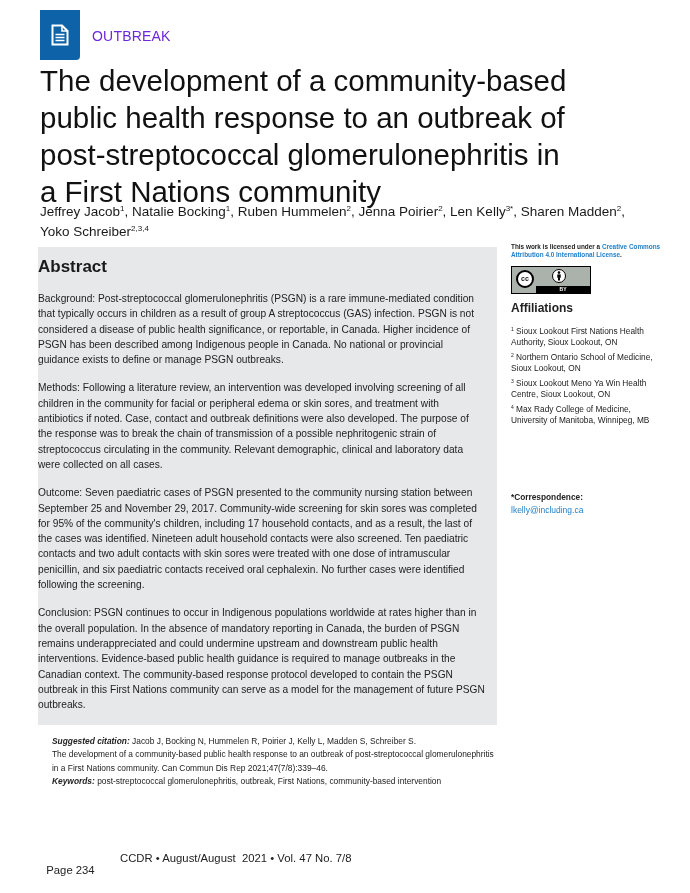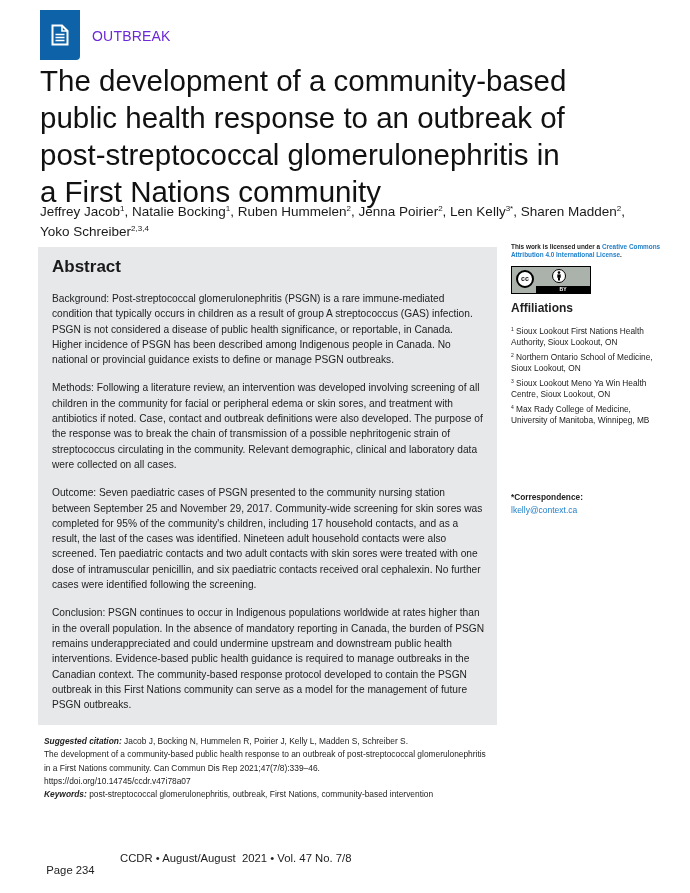--- a/index.html
+++ b/index.html
@@ -9,25 +9,25 @@
               background: #0e63a8; border-bottom-right-radius: 4px; }
   .icon-box svg { position: absolute; left: 11px; top: 14px; }
   .section-label { position: absolute; left: 92px; top: 28px; font-size: 14px;
                    color: #6d28d9; letter-spacing: 0.2px; }
   .title { position: absolute; left: 40px; top: 62px; width: 540px; margin: 0;
            font-size: 29.5px; line-height: 37px; font-weight: normal; color: #111; }
   .authors { position: absolute; left: 40px; top: 202px; width: 610px;
              font-size: 13.5px; line-height: 20px; color: #1a1a1a; }
   .authors sup { font-size: 8px; vertical-align: 5px; line-height: 0; }
   .abstract { position: absolute; left: 38px; top: 247px; width: 459px; height: 478px;
-              background: #e7e8ea; box-sizing: border-box; padding: 10px 12px 0 14px; }
+              background: #e7e8ea; box-sizing: border-box; padding: 10px 12px 0 0; }
   .abstract h2 { margin: 0 0 14px 0; font-size: 17px; font-weight: bold; color: #1a1a1a; }
   .abstract p { margin: 0 0 13px 0; font-size: 10.2px; line-height: 15.3px; color: #222; }
   .abstract p b { font-weight: normal; }
-  .citation { position: absolute; left: 44px; top: 735px; width: 450px;
+  .citation { position: absolute; left: 52px; top: 735px; width: 450px;
               font-size: 8.4px; line-height: 13.3px; color: #222; }
   .citation i { font-weight: bold; }
   .sidebar { position: absolute; left: 511px; top: 243px; width: 150px; }
   .license { font-size: 6.4px; line-height: 7.6px; font-weight: bold; color: #222; }
   .license .link { color: #1f7fc9; }
   .cc-badge { margin-top: 8px; width: 80px; height: 28px; background: #aab2ab;
               border: 1px solid #000; position: relative; box-sizing: border-box; }
   .cc-badge .by-strip { position: absolute; left: 24px; right: 0; bottom: 0; height: 7px;
                         background: #000; color: #fff; font-size: 5px; text-align: center;
                         line-height: 7px; font-weight: bold; }
@@ -74,21 +74,20 @@
   <h2>Abstract</h2>
   <p><b>Background:</b><span> Post-streptococcal glomerulonephritis (PSGN) is a rare immune-mediated condition that typically occurs in children as a result of group A streptococcus (GAS) infection. PSGN is not considered a disease of public health significance, or reportable, in Canada. Higher incidence of PSGN has been described among Indigenous people in Canada. No national or provincial guidance exists to define or manage PSGN outbreaks.</span></p>
   <p><b>Methods:</b><span> Following a literature review, an intervention was developed involving screening of all children in the community for facial or peripheral edema or skin sores, and treatment with antibiotics if noted. Case, contact and outbreak definitions were also developed. The purpose of the response was to break the chain of transmission of a possible nephritogenic strain of streptococcus circulating in the community. Relevant demographic, clinical and laboratory data were collected on all cases.</span></p>
   <p><b>Outcome:</b><span> Seven paediatric cases of PSGN presented to the community nursing station between September 25 and November 29, 2017. Community-wide screening for skin sores was completed for 95% of the community's children, including 17 household contacts, and as a result, the last of the cases was identified. Nineteen adult household contacts were also screened. Ten paediatric contacts and two adult contacts with skin sores were treated with one dose of intramuscular penicillin, and six paediatric contacts received oral cephalexin. No further cases were identified following the screening.</span></p>
   <p><b>Conclusion:</b><span> PSGN continues to occur in Indigenous populations worldwide at rates higher than in the overall population. In the absence of mandatory reporting in Canada, the burden of PSGN remains underappreciated and could undermine upstream and downstream public health interventions. Evidence-based public health guidance is required to manage outbreaks in the Canadian context. The community-based response protocol developed to contain the PSGN outbreak in this First Nations community can serve as a model for the management of future PSGN outbreaks.</span></p>
 </div>
 
 <div class="citation">
   <div><i>Suggested citation:</i><span> Jacob J, Bocking N, Hummelen R, Poirier J, Kelly L, Madden S, Schreiber S.</span></div>
   <div>The development of a community-based public health response to an outbreak of post-streptococcal glomerulonephritis in a First Nations community. Can Commun Dis Rep 2021;47(7/8):339–46.</div>
-  <div>https://doi.org/10.14745/ccdr.v47i78a07</div>
   <div><i>Keywords:</i><span> post-streptococcal glomerulonephritis, outbreak, First Nations, community-based intervention</span></div>
 </div>
 
 <div class="sidebar">
   <div class="license"><span>This work is licensed under a </span><span class="link">Creative Commons Attribution 4.0 International License</span><span>.</span></div>
   <div class="cc-badge">
     <div class="cc-circle">cc</div>
     <div class="by-circle">
       <svg width="8" height="10" viewBox="0 0 8 10">
           <circle cx="4" cy="1.6" r="1.3" fill="#000"></circle>
@@ -101,18 +100,18 @@
   <div class="aff-title">Affiliations</div>
   <div class="aff-list">
     <div class="aff-item"><sup>1</sup><span> Sioux Lookout First Nations Health Authority, Sioux Lookout, ON</span></div>
     <div class="aff-item"><sup>2</sup><span> Northern Ontario School of Medicine, Sioux Lookout, ON</span></div>
     <div class="aff-item"><sup>3</sup><span> Sioux Lookout Meno Ya Win Health Centre, Sioux Lookout, ON</span></div>
     <div class="aff-item"><sup>4</sup><span> Max Rady College of Medicine, University of Manitoba, Winnipeg, MB</span></div>
   </div>
 </div>
 
 <div class="corr-title">*Correspondence:</div>
-<div class="corr-email">lkelly@context.ca</div>
+<div class="corr-email">lkelly@including.ca</div>
 
 <div class="footer">
   <span>Page 234</span>
   <span class="journal">CCDR • August/August  2021 • Vol. 47 No. 7/8</span>
 </div>
 
 </body></html>

